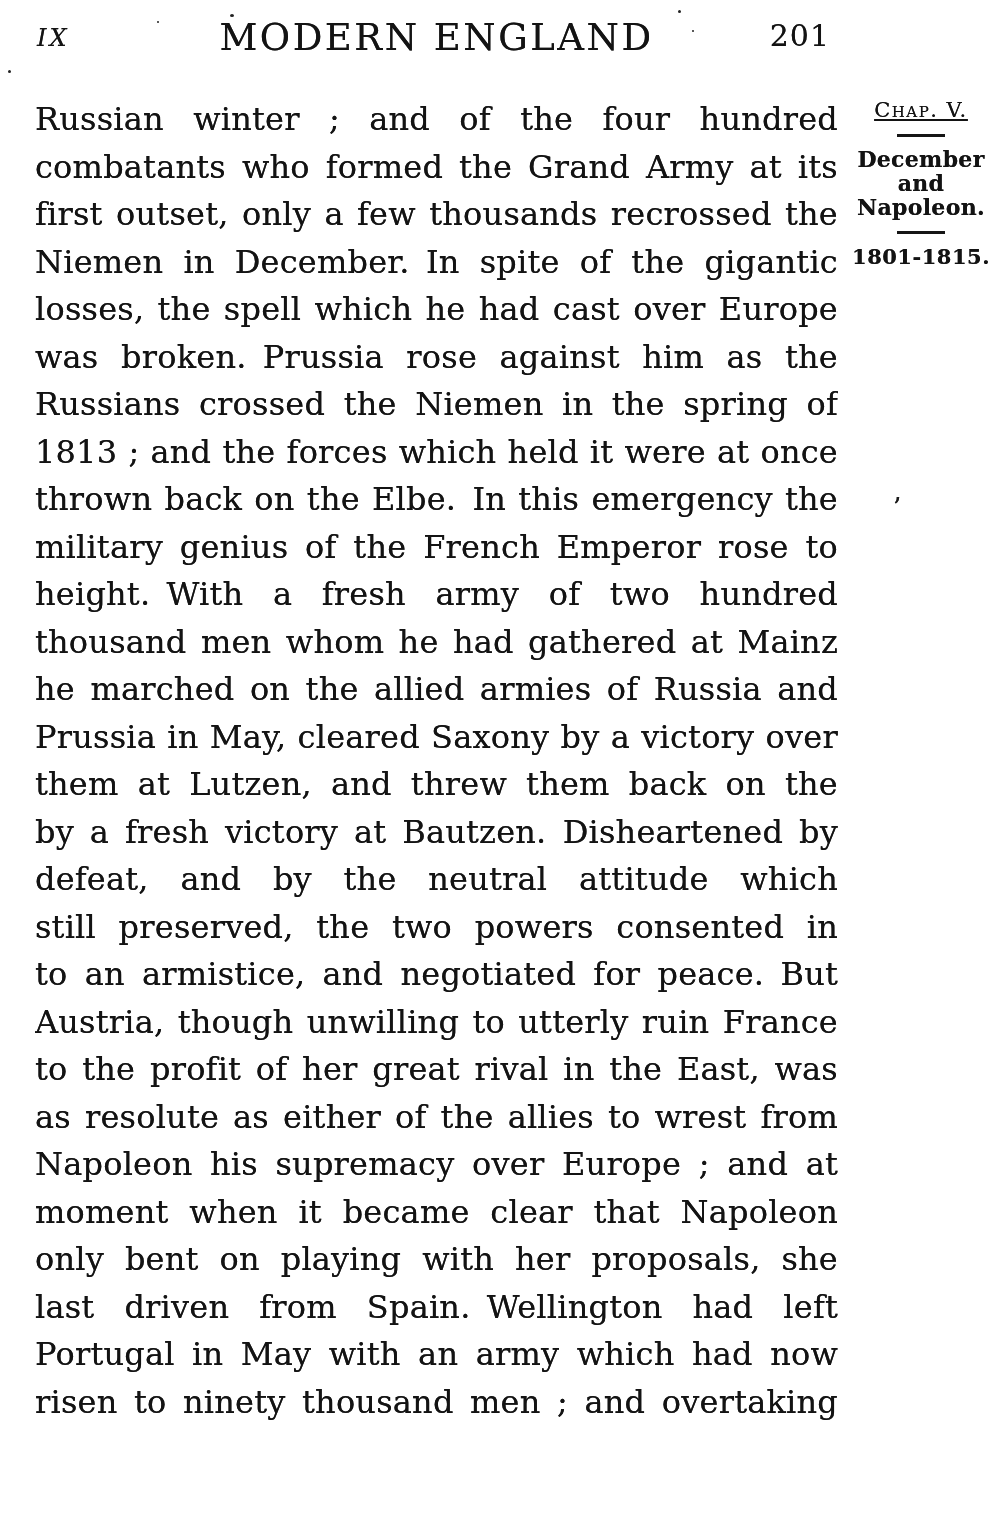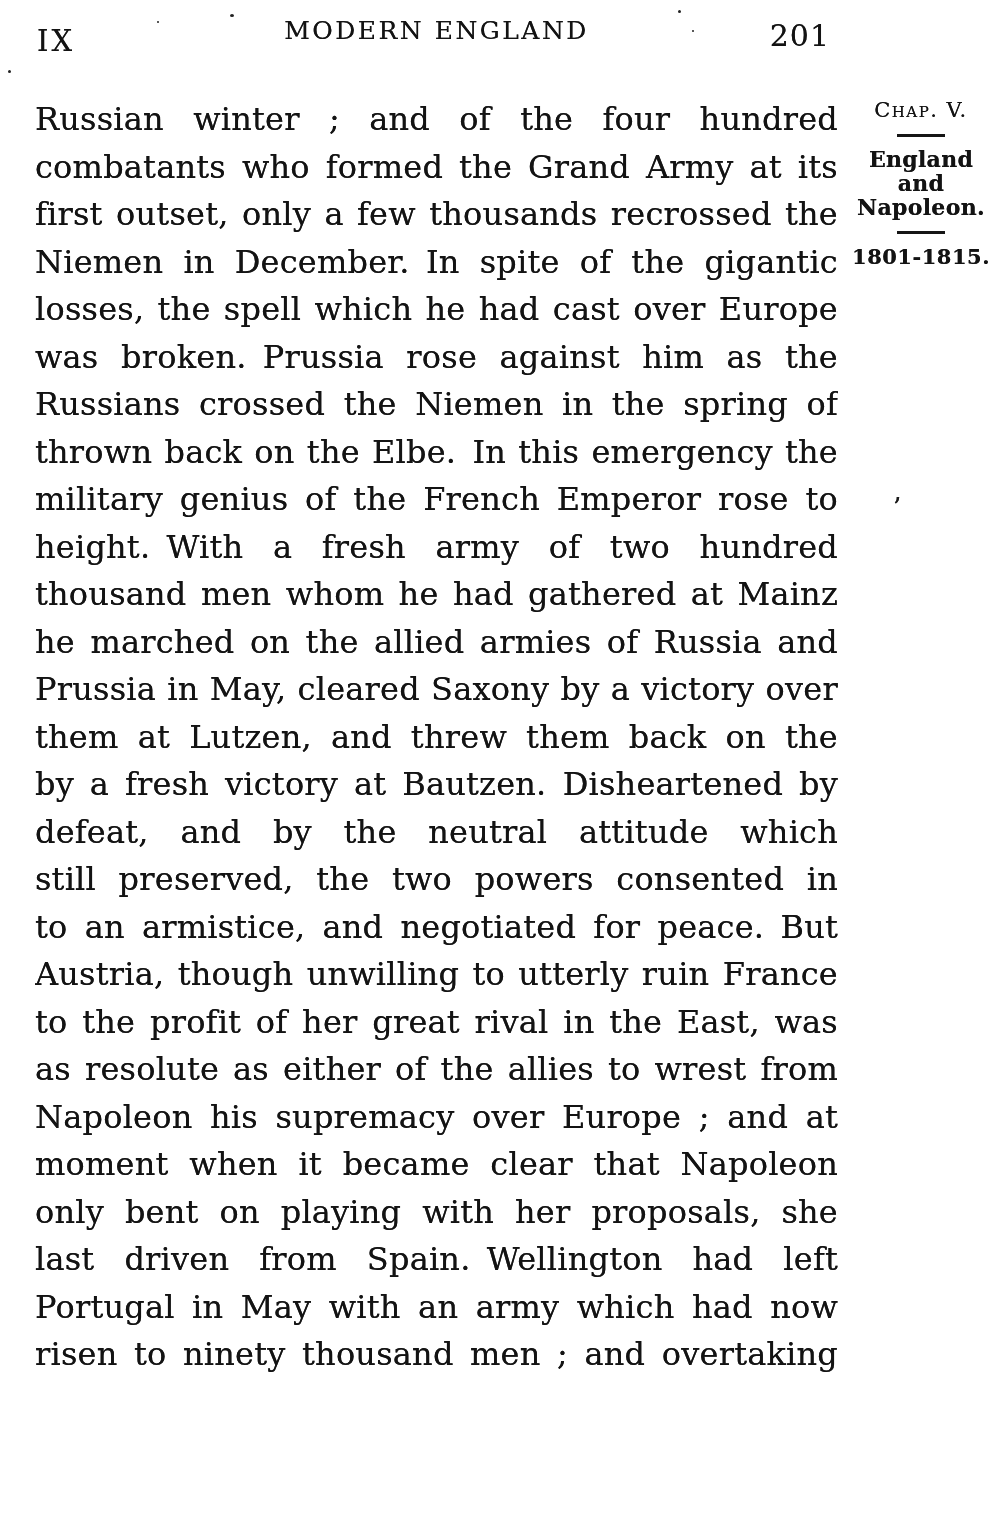--- a/index.html
+++ b/index.html
@@ -23,30 +23,31 @@
     position: absolute;
     left: 35px;
     top: 14px;
     width: 803px;
     height: 44px;
   }
   .signature {
     position: absolute;
     left: 2px;
     top: 10px;
-    font-size: 29px;
+    font-size: 24px;
     letter-spacing: 3px;
+    font-style: italic;
   }
   .running-title {
     position: absolute;
     left: 0;
     right: 0;
     top: 2px;
     text-align: center;
-    font-size: 25px;
+    font-size: 37px;
     letter-spacing: 2.5px;
     white-space: nowrap;
   }
   .page-number {
     position: absolute;
     right: 8px;
     top: 4px;
     font-size: 30px;
     letter-spacing: 1px;
   }
@@ -74,20 +75,21 @@
     left: 852px;
     top: 98px;
     width: 138px;
     text-align: center;
   }
   .sidenote-chapter {
     font-variant: small-caps;
     font-size: 21px;
     letter-spacing: 1.5px;
     line-height: 24px;
+    text-decoration: underline;
   }
   .sidenote-rule {
     width: 48px;
     height: 3px;
     background: #151515;
     margin: 12px auto 10px;
   }
   .sidenote-line {
     font-weight: bold;
     font-size: 22px;
@@ -131,20 +133,21 @@
   </div>
 
   <div class="body-col">
       <div class="text-line">Russian winter ; and of the four hundred thousand</div>
       <div class="text-line">combatants who formed the Grand Army at its</div>
       <div class="text-line">first outset, only a few thousands recrossed the</div>
       <div class="text-line">Niemen in December. In spite of the gigantic</div>
       <div class="text-line">losses, the spell which he had cast over Europe</div>
       <div class="text-line">was broken. Prussia rose against him as the</div>
       <div class="text-line">Russians crossed the Niemen in the spring of</div>
+      <div class="text-line">1813 ; and the forces which held it were at once</div>
       <div class="text-line">thrown back on the Elbe. In this emergency the</div>
       <div class="text-line">military genius of the French Emperor rose to its</div>
       <div class="text-line">height. With a fresh army of two hundred</div>
       <div class="text-line">thousand men whom he had gathered at Mainz</div>
       <div class="text-line">he marched on the allied armies of Russia and</div>
       <div class="text-line">Prussia in May, cleared Saxony by a victory over</div>
       <div class="text-line">them at Lutzen, and threw them back on the Oder</div>
       <div class="text-line">by a fresh victory at Bautzen. Disheartened by</div>
       <div class="text-line">defeat, and by the neutral attitude which Austria</div>
       <div class="text-line">still preserved, the two powers consented in June</div>
@@ -157,21 +160,21 @@
       <div class="text-line">only bent on playing with her proposals, she was</div>
       <div class="text-line">last driven from Spain. Wellington had left</div>
       <div class="text-line">Portugal in May with an army which had now</div>
       <div class="text-line">risen to ninety thousand men ; and overtaking</div>
     </div>
 
   <div class="sidenote">
     <div class="sidenote-chapter">Chap. V.</div>
     <div class="sidenote-rule"></div>
     <div>
-        <div class="sidenote-line">England</div>
+        <div class="sidenote-line">December</div>
         <div class="sidenote-line">and</div>
         <div class="sidenote-line">Napoleon.</div>
       </div>
     <div class="sidenote-rule"></div>
     <div class="sidenote-years">1801-1815.</div>
   </div>
 
   <div class="speck s1"></div>
   <div class="speck s2"></div>
   <div class="speck s3"></div>

